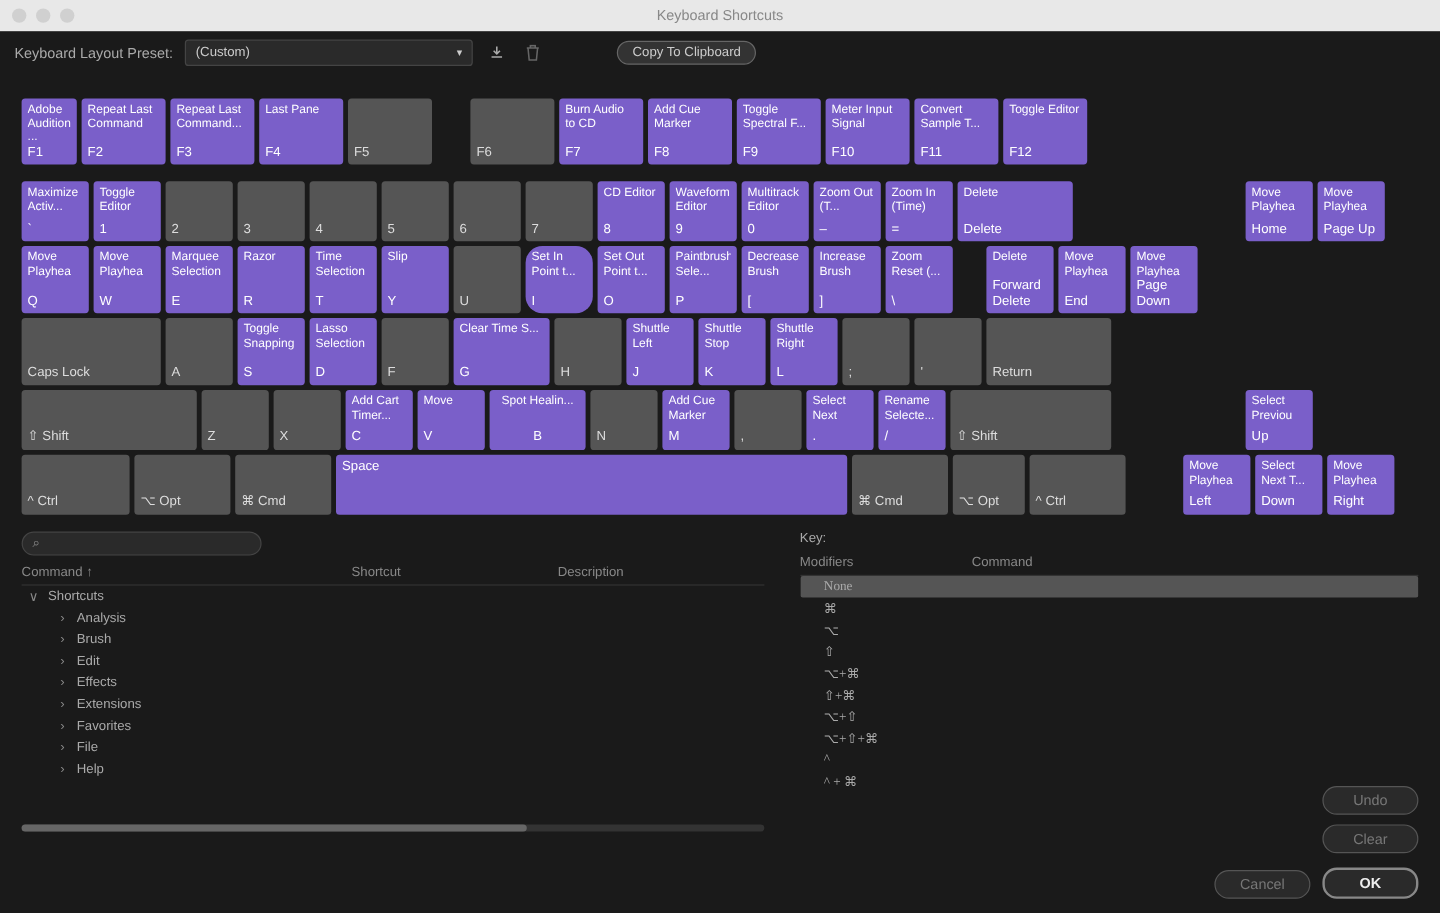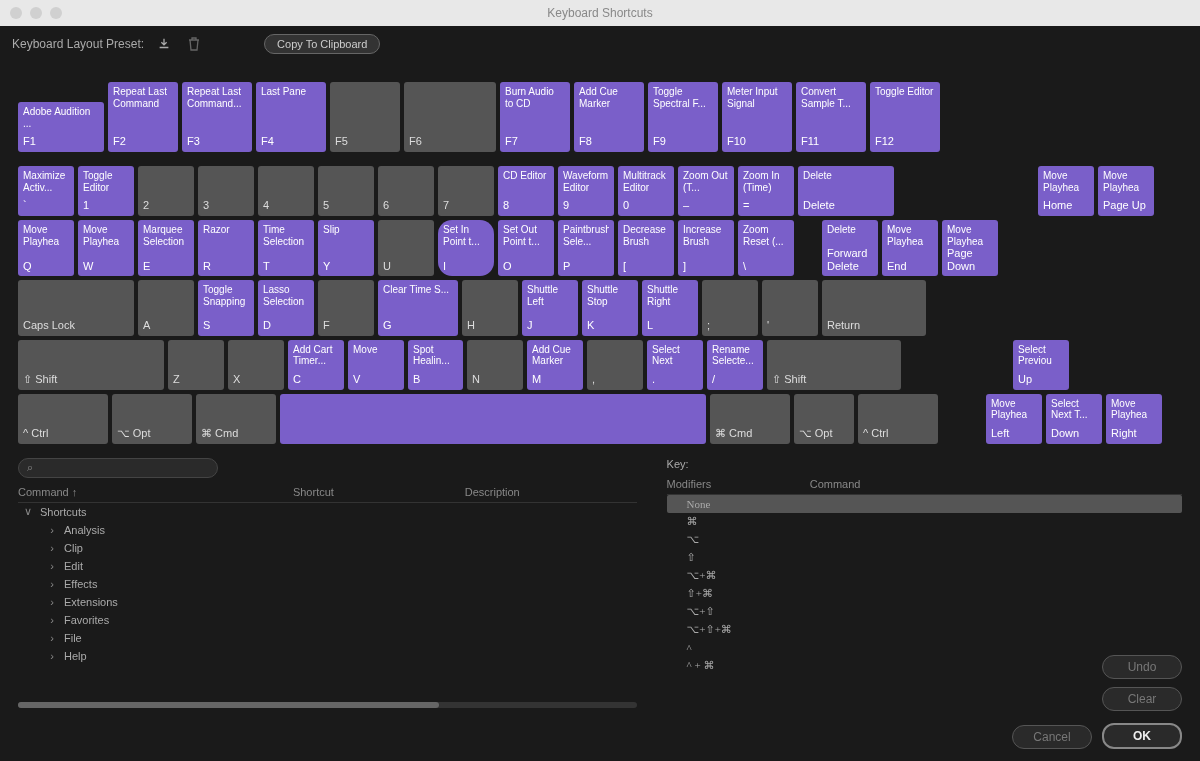--- a/index.html
+++ b/index.html
@@ -50,57 +50,61 @@
   <div class="traffic">
     <div class="tl"></div>
     <div class="tl"></div>
     <div class="tl"></div>
   </div>
   <div class="title">Keyboard Shortcuts</div>
 </div>
 
 <div class="toolbar">
   <span class="preset-label">Keyboard Layout Preset:</span>
+  <div class="preset-select">
+    <span>(Custom)</span>
+    <span class="chev">▾</span>
+  </div>
   <div class="icon-btn">
     <svg width="14" height="14" viewBox="0 0 16 16">
         <path d="M8 2v7M5 6l3 3 3-3M3 12h10" stroke="#aaa" stroke-width="1.5" fill="none"></path>
       </svg>
   </div>
   <div class="icon-btn">
     <svg width="12" height="14" viewBox="0 0 12 14">
         <path d="M1 3h10M4 3V1h4v2M2 3l1 10h6l1-10" stroke="#666" stroke-width="1.3" fill="none"></path>
       </svg>
   </div>
   <button class="copy-btn">Copy To Clipboard</button>
 </div>
 
 <div class="keyboard">
   <div id="kb-rows">
       <div class="krow" style="margin-bottom: 14px;">
-        <div class="key assigned" style="width: 86px; margin-top: 20px;">
+        <div class="key assigned" style="width: 46px;">
           <div class="fn">Adobe Audition ...</div>
           <div class="cap">F1</div>
         </div>
         <div class="key assigned" style="width: 70px;">
           <div class="fn">Repeat Last Command</div>
           <div class="cap">F2</div>
         </div>
         <div class="key assigned" style="width: 70px;">
           <div class="fn">Repeat Last Command...</div>
           <div class="cap">F3</div>
         </div>
         <div class="key assigned" style="width: 70px;">
           <div class="fn">Last Pane</div>
           <div class="cap">F4</div>
         </div>
         <div class="key" style="width: 70px;">
           <div class="fn"></div>
           <div class="cap">F5</div>
         </div>
-        <div class="key" style="width: 92px;">
+        <div class="key" style="width: 70px; margin-left: 28px;">
           <div class="fn"></div>
           <div class="cap">F6</div>
         </div>
         <div class="key assigned" style="width: 70px;">
           <div class="fn">Burn Audio to CD</div>
           <div class="cap">F7</div>
         </div>
         <div class="key assigned" style="width: 70px;">
           <div class="fn">Add Cue Marker</div>
           <div class="cap">F8</div>
@@ -326,21 +330,21 @@
           <div class="cap">X</div>
         </div>
         <div class="key assigned" style="width: 56px;">
           <div class="fn">Add Cart Timer...</div>
           <div class="cap">C</div>
         </div>
         <div class="key assigned" style="width: 56px;">
           <div class="fn">Move</div>
           <div class="cap">V</div>
         </div>
-        <div class="key assigned" style="width: 55px;">
+        <div class="key assigned" style="width: 80px; align-items: center;">
           <div class="fn">Spot Healin...</div>
           <div class="cap">B</div>
         </div>
         <div class="key" style="width: 56px;">
           <div class="fn"></div>
           <div class="cap">N</div>
         </div>
         <div class="key assigned" style="width: 56px;">
           <div class="fn">Add Cue Marker</div>
           <div class="cap">M</div>
@@ -375,20 +379,21 @@
         </div>
         <div class="key" style="width: 80px;">
           <div class="fn"></div>
           <div class="cap">⌥ Opt</div>
         </div>
         <div class="key" style="width: 80px;">
           <div class="fn"></div>
           <div class="cap">⌘ Cmd</div>
         </div>
         <div class="key assigned" style="width: 426px;">
+          <div class="cap">Space</div>
         </div>
         <div class="key" style="width: 80px;">
           <div class="fn"></div>
           <div class="cap">⌘ Cmd</div>
         </div>
         <div class="key" style="width: 60px;">
           <div class="fn"></div>
           <div class="cap">⌥ Opt</div>
         </div>
         <div class="key" style="width: 80px;">
@@ -429,21 +434,21 @@
         <div class="tree-row">
           <span class="tw">∨</span>
           <span style="margin-left: 6px;"> Shortcuts</span>
         </div>
         <div class="tree-row child">
           <span class="tw">›</span>
           <span style="margin-left: 6px;"> Analysis</span>
         </div>
         <div class="tree-row child">
           <span class="tw">›</span>
-          <span style="margin-left: 6px;"> Clip</span>
+          <span style="margin-left: 6px;"> Brush</span>
         </div>
         <div class="tree-row child">
           <span class="tw">›</span>
           <span style="margin-left: 6px;"> Edit</span>
         </div>
         <div class="tree-row child">
           <span class="tw">›</span>
           <span style="margin-left: 6px;"> Effects</span>
         </div>
         <div class="tree-row child">

